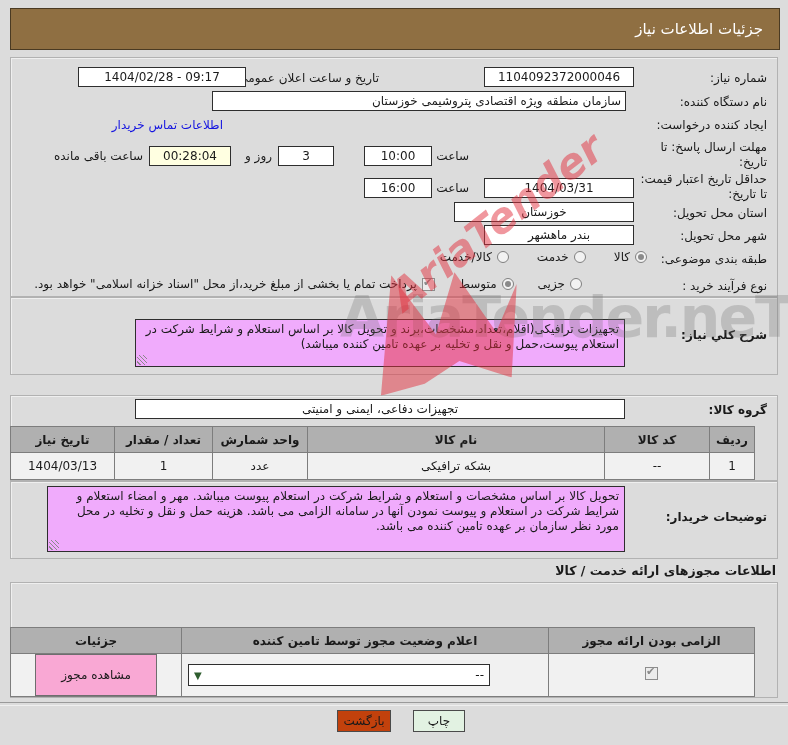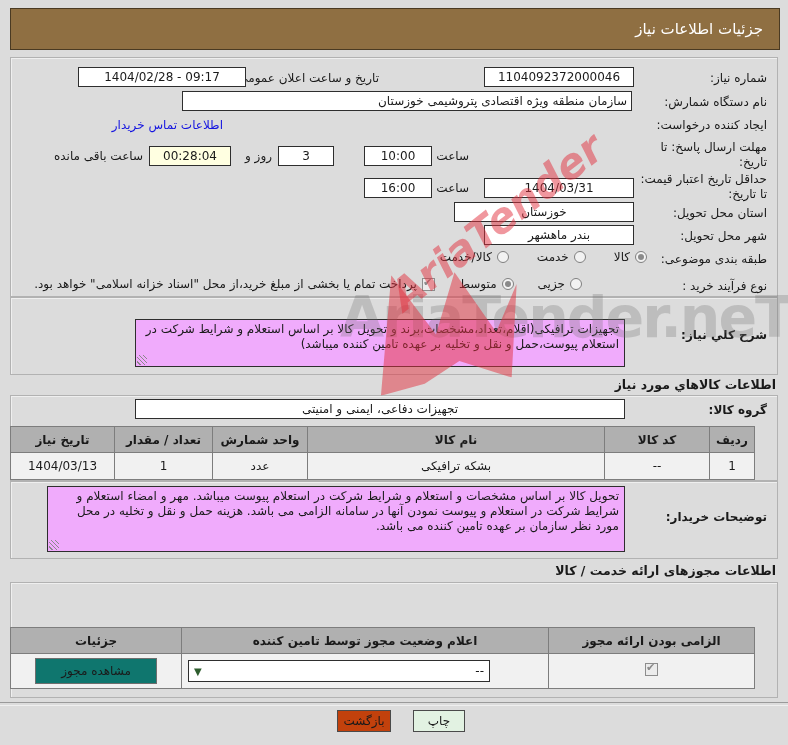--- a/index.html
+++ b/index.html
@@ -51,21 +51,21 @@
   .section-title{font-weight:bold;font-size:12.5px;color:#1a1a1a;}
   
   .select{box-sizing:border-box;width:302px;height:22px;background:#ffffff;border:1px solid #2e2e2e;
       display:flex;align-items:center;justify-content:space-between;padding:0 5px;direction:rtl;}
   .select .arrow{font-size:10px;color:#2e5d2e;}
   
   .btn{position:absolute;box-sizing:border-box;height:22px;border:1px solid #4a4a4a;
        display:flex;align-items:center;justify-content:center;font-size:12px;cursor:pointer;}
   .btn-green{background:#e2f2e2;}
   .btn-pink{background:#c2410c;}
-  .btn-yellow{box-sizing:border-box;width:122px;height:26px;border:1px solid #6e6e6e;background:#0f766e;
+  .btn-yellow{box-sizing:border-box;width:122px;height:42px;border:1px solid #6e6e6e;background:#f9a8d4;
        display:flex;align-items:center;justify-content:center;font-size:12px;cursor:pointer;margin:0 auto;}
   .hsep{position:absolute;top:702px;right:0;width:788px;height:2px;
         border-top:1px solid #9a9a9a;border-bottom:1px solid #efefef;}
   
   .wm{pointer-events:none;z-index:40;}
   .wm-gray{position:absolute;top:284px;left:340px;font-size:57px;font-weight:bold;
       letter-spacing:-2px;color:rgba(110,110,110,0.28);direction:ltr;white-space:nowrap;}
   .wm-red-text{position:absolute;top:196px;left:368px;width:260px;font-size:42px;font-weight:bold;
       font-style:italic;color:rgba(226,48,62,0.5);transform:rotate(-38deg);direction:ltr;white-space:nowrap;}
   .wm-red-logo{position:absolute;top:268px;left:372px;width:150px;height:118px;
@@ -81,22 +81,22 @@
     <span class="t">جزئیات اطلاعات نیاز</span>
   </div>
 
   <div class="panel" id="panel-main">
 
     <span class="abs lbl" style="top:13px;right:10px;">شماره نیاز:</span>
     <div class="abs inp center" style="top:9px;right:143px;width:150px;">1104092372000046</div>
     <span class="abs lbl" style="top:13px;right:398px;">تاریخ و ساعت اعلان عمومی:</span>
     <div class="abs inp center" style="top:9px;right:531px;width:168px;">1404/02/28 - 09:17</div>
 
-    <span class="abs lbl" style="top:37px;right:10px;">نام دستگاه شمارش:</span>
-    <div class="abs inp rtl-text" style="top:33px;right:145px;width:450px;">سازمان منطقه ویژه اقتصادی پتروشیمی خوزستان</div>
+    <span class="abs lbl" style="top:37px;right:10px;">نام دستگاه کننده:</span>
+    <div class="abs inp rtl-text" style="top:33px;right:151px;width:414px;">سازمان منطقه ویژه اقتصادی پتروشیمی خوزستان</div>
 
     <span class="abs lbl" style="top:60px;right:10px;">ایجاد کننده درخواست:</span>
     <span class="abs link" style="top:60px;right:554px;">اطلاعات تماس خریدار</span>
 
     <span class="abs lbl2" style="top:82px;right:10px;">مهلت ارسال پاسخ: تا تاریخ:</span>
     <span class="abs lbl" style="top:91px;right:308px;">ساعت</span>
     <div class="abs inp center" style="top:88px;right:345px;width:68px;">10:00</div>
     <div class="abs inp center" style="top:88px;right:443px;width:56px;">3</div>
     <span class="abs lbl" style="top:91px;right:505px;">روز و</span>
     <div class="abs inp center yellow" style="top:88px;right:546px;width:82px;">00:28:04</div>
@@ -147,21 +147,20 @@
   </div>
 
   <div class="panel" id="panel-desc">
     <span class="abs lbl bold" style="top:30px;right:10px;">شرح کلي نیاز:</span>
     <div class="abs ta" style="top:21px;right:152px;width:490px;height:48px;">
       <span>تجهیزات ترافیکی(اقلام،تعداد،مشخصات،برند و تحویل کالا بر اساس استعلام و شرایط شرکت در استعلام پیوست،حمل و نقل و تخلیه بر عهده تامین کننده میباشد)</span>
       <span class="grip"></span>
     </div>
   </div>
 
-  <div class="abs section-title" style="top:377px;right:12px;">اطلاعات کالاهاي مورد نیاز</div>
 
   <div class="panel" id="panel-goods">
     <span class="abs lbl bold" style="top:7px;right:10px;">گروه کالا:</span>
     <div class="abs inp center" style="top:3px;right:152px;width:490px;direction:rtl;">تجهیزات دفاعی، ایمنی و امنیتی</div>
     <table class="grid abs" style="top:30px;right:22px;">
       <colgroup>
           <col style="width:45px">
           <col style="width:105px">
           <col style="width:297px">
           <col style="width:95px">

